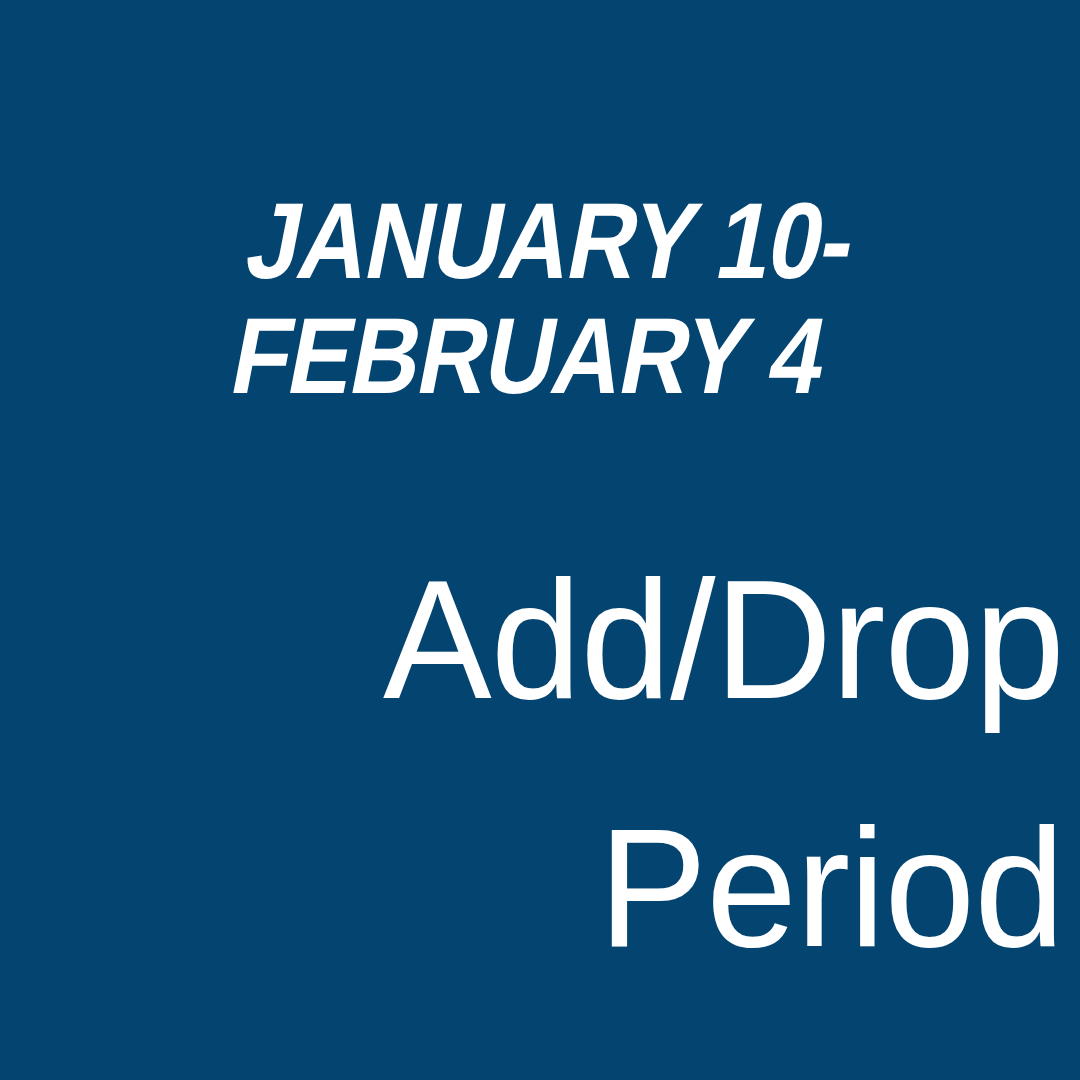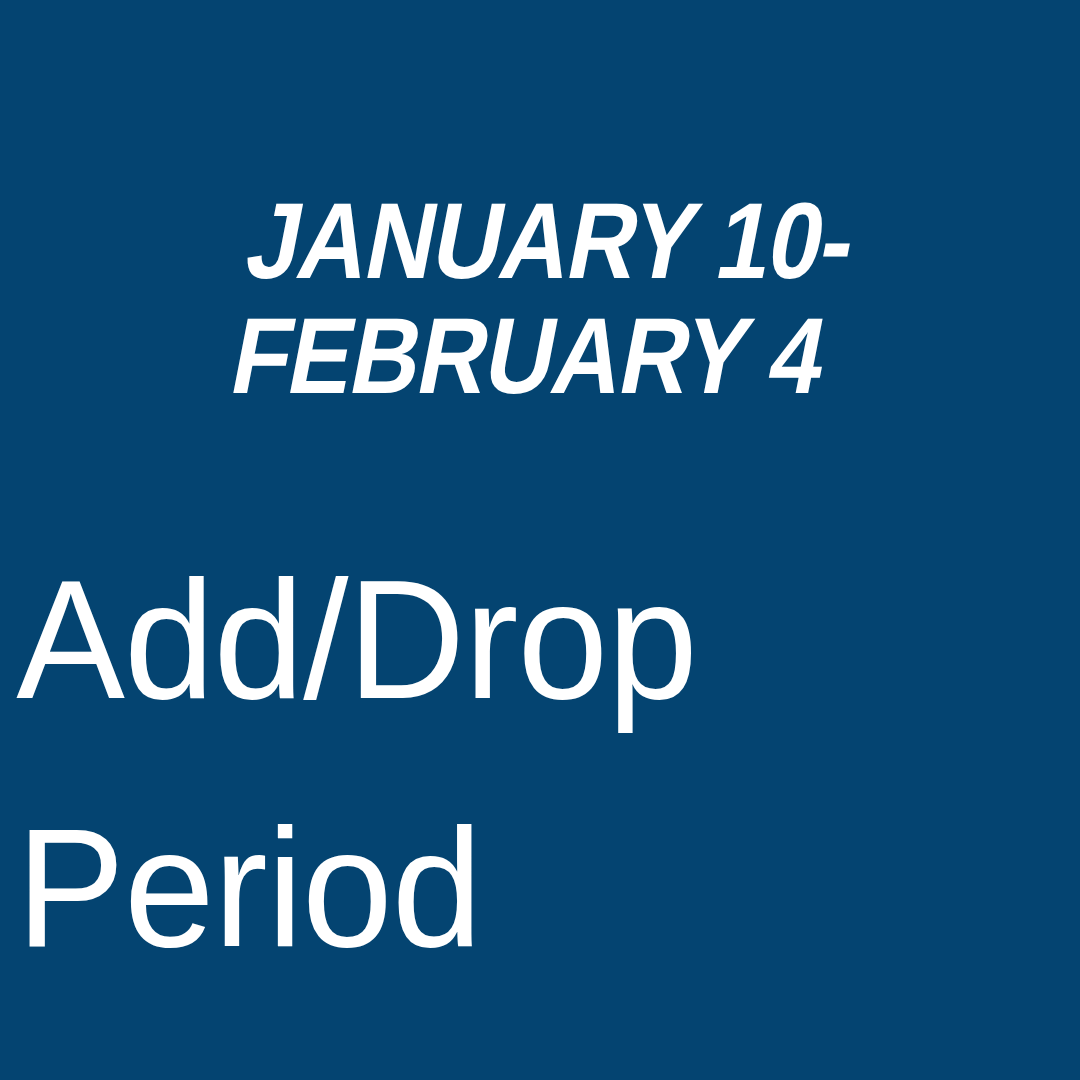--- a/index.html
+++ b/index.html
@@ -57,21 +57,21 @@
   }
 
   
   .title-block {
     margin: 0;
     padding: 0;
     position: absolute;
     top: 516px;
     left: 0;
     right: 0;
-    text-align: left;
+    text-align: right;
     color: #ffffff;
     font-family: "Liberation Sans", "DejaVu Sans", sans-serif;
     font-weight: 300;
     font-size: 168px;
     line-height: 248px;
     letter-spacing: -1px;
     -webkit-font-smoothing: antialiased;
   }
 
   .title-block .tline {

